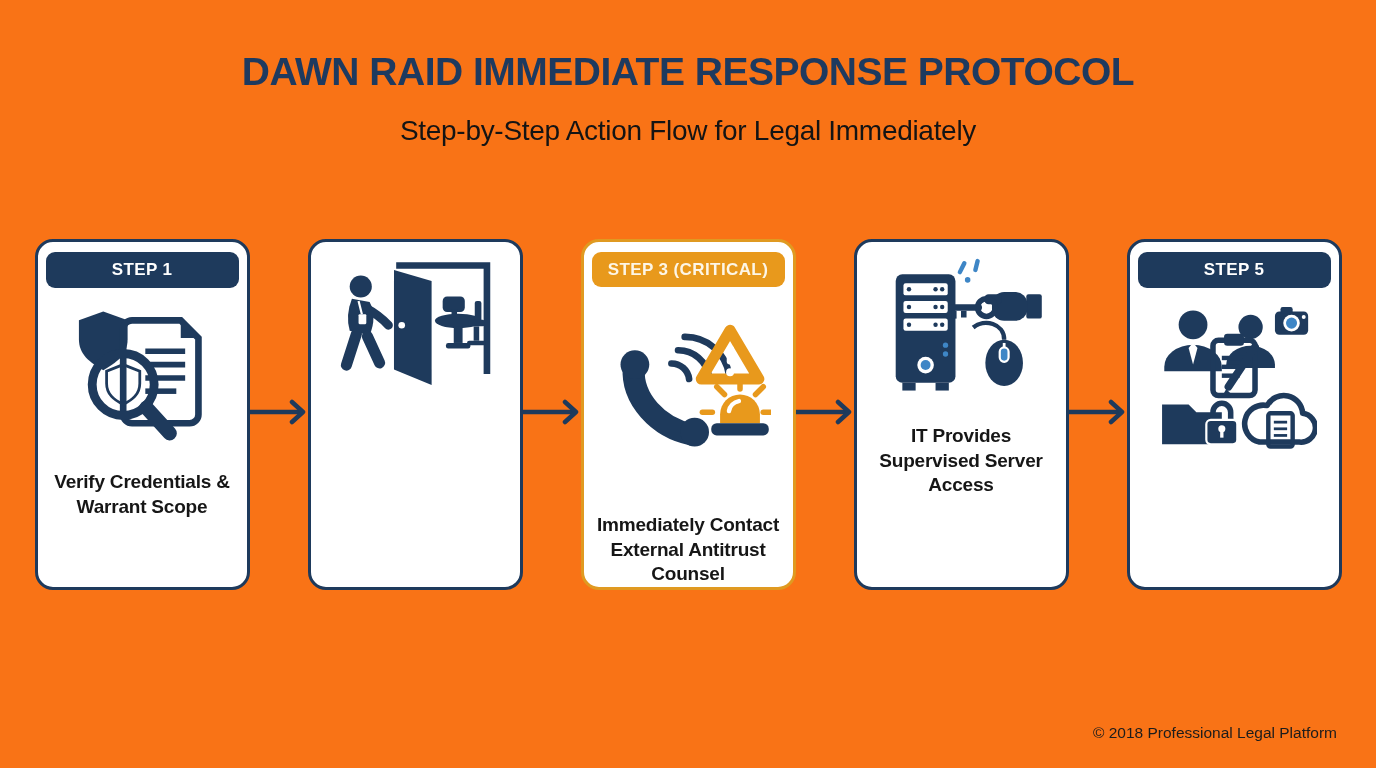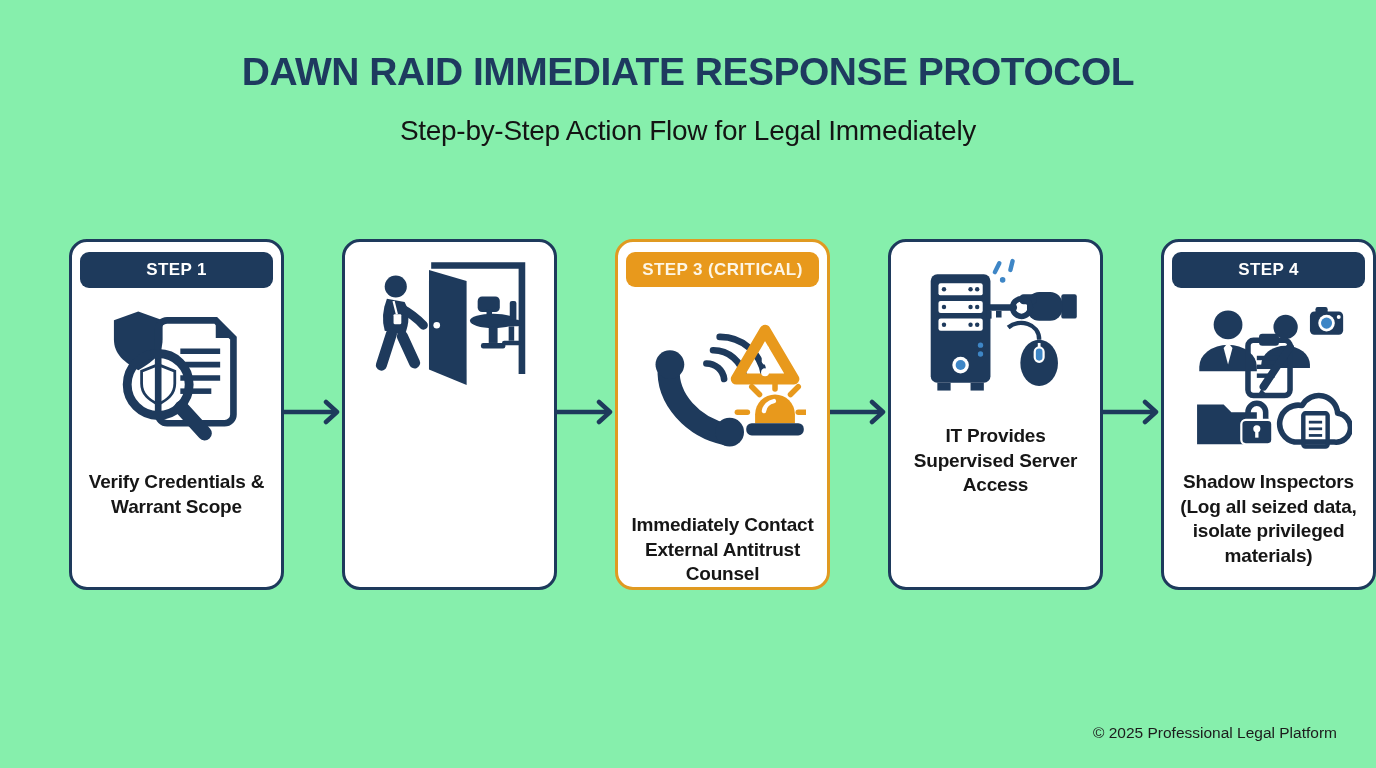--- a/index.html
+++ b/index.html
@@ -1,27 +1,27 @@
 <!DOCTYPE html>
 <html><head>
 <meta charset="utf-8">
 <style>
   * { margin:0; padding:0; box-sizing:border-box; }
   html,body { width:1376px; height:768px; overflow:hidden; background:#fdfdfd;
               font-family:"Liberation Sans", sans-serif; }
-  .page { position:relative; width:1376px; height:768px; background:#86efac; }
+  .page { position:relative; width:1376px; height:768px; background:#f97316; }
 
   
   .hdr { text-align:center; padding-top:50px; }
   .title { font-size:39px; font-weight:800; letter-spacing:-0.5px; color:#1e3a5f; }
   .subtitle { margin-top:21px; font-size:28px; font-weight:400; color:#141414; letter-spacing:-0.3px; }
 
   
   .flow { position:absolute; left:0; top:239px; width:1376px;
-          display:flex; justify-content:flex-end; align-items:flex-start; }
+          display:flex; justify-content:center; align-items:flex-start; }
   .card { width:215px; height:351px; background:#fff; border:3px solid #1e3a5c;
           border-radius:18px; display:flex; flex-direction:column; align-items:center; }
   .card.critical { border-color:#e09a21;gap:24px; }
   .pill { margin-top:10px; width:193px; height:36px; background:#1e3a5c; border-radius:9px;
           color:#fff; font-size:17px; font-weight:700; letter-spacing:0.4px;
           display:flex; align-items:center; justify-content:center; }
   .card.critical .pill { background:#e8991c; color:#fdf6e6; }
   .iconzone { height:182px; display:flex; align-items:center; justify-content:center; }
   .iconzone svg { width:166px; height:166px; }
   .caption { width:191px; text-align:center; font-size:19px; font-weight:700;
@@ -201,21 +201,21 @@
 
     <div class="arrow">
       <svg viewBox="0 0 58 26" width="58" height="26">
         <line x1="0" y1="13" x2="50" y2="13" class="sn" stroke-width="4.5"></line>
         <polyline points="42,3 53,13 42,23" class="sn" stroke-width="4.5" stroke-linecap="round" stroke-linejoin="round"></polyline>
       </svg>
     </div>
 
     <div class="card">
       <div class="pill">
-        <span>STEP 4</span>
+        <span>STEP 5</span>
       </div>
       <div class="iconzone">
         <svg viewBox="0 0 150 150">
           <circle class="nv" cx="38" cy="26" r="13"></circle>
           <path class="nv" d="M12,64 a26,20 0 0 1 52,0 v4 h-52 z"></path>
           <polygon points="38,42 42,47 38,62 34,47" fill="#fff"></polygon>
           <circle class="nv" cx="90" cy="28" r="11"></circle>
           <path class="nv" d="M68,62 a22,17 0 0 1 44,0 v3 h-44 z"></path>
           <rect class="nv" x="112" y="14" width="30" height="21" rx="4"></rect>
           <rect class="nv" x="117" y="10" width="11" height="6" rx="2"></rect>
@@ -238,19 +238,18 @@
             <rect x="62.5" y="122" width="3" height="6" fill="#fff"></rect>
           <path d="M98,132 h36 a13,13 0 0 0 3,-26 a17,17 0 0 0 -32,-7 a14,14 0 0 0 -7,33 z" fill="#fff" class="sn" stroke-width="5" stroke-linejoin="round"></path>
           <rect x="106" y="106" width="22" height="30" rx="2" fill="#fff" class="sn" stroke-width="4"></rect>
           <g class="sn" stroke-width="2.5">
             <line x1="111" y1="114" x2="123" y2="114"></line>
             <line x1="111" y1="120" x2="123" y2="120"></line>
             <line x1="111" y1="126" x2="123" y2="126"></line>
           </g>
         </svg>
       </div>
-      <div class="caption">Shadow Inspectors (Log all seized data, isolate privileged materials)</div>
     </div>
 
   </div>
 
-  <div class="footer">© 2025 Professional Legal Platform</div>
+  <div class="footer">© 2018 Professional Legal Platform</div>
 </div>
 
 </body></html>

